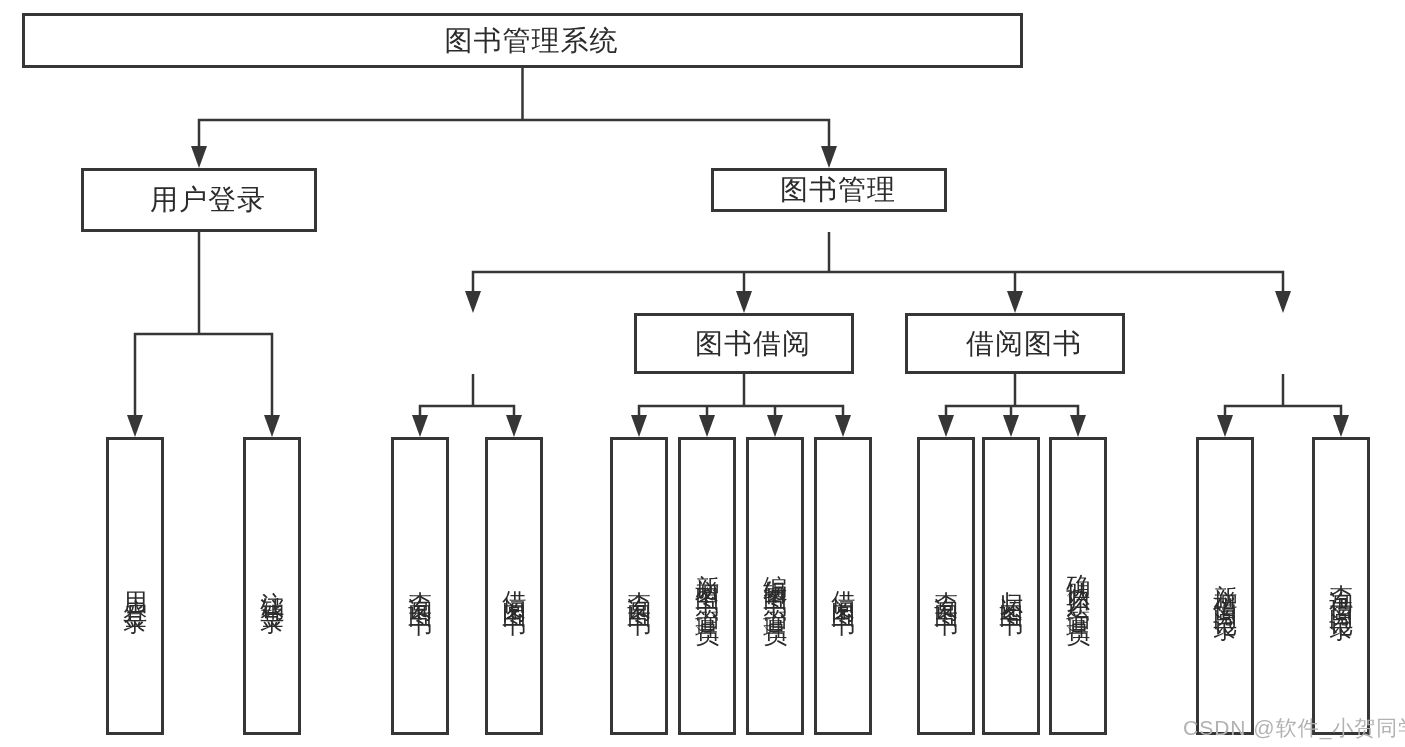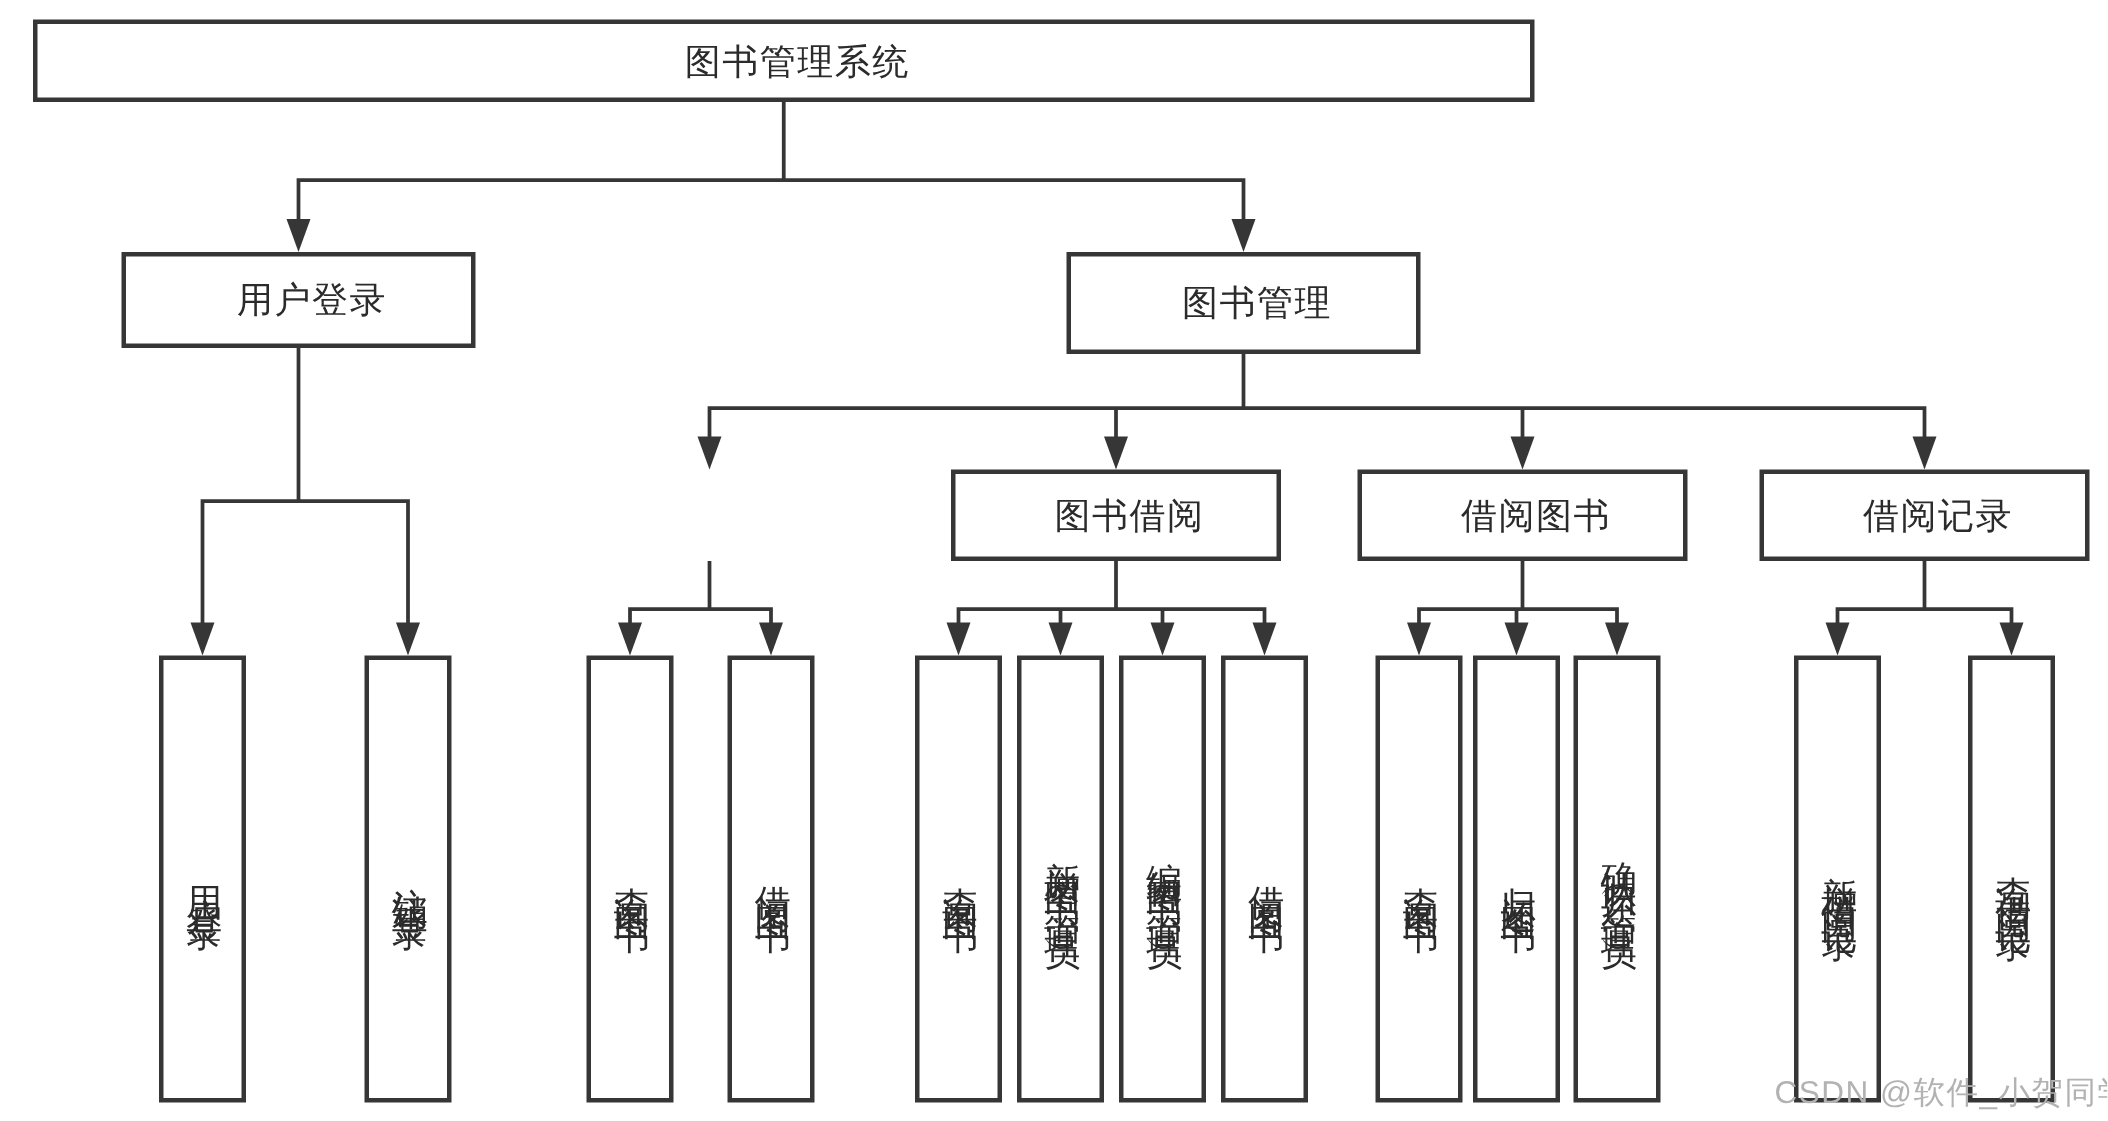--- a/index.html
+++ b/index.html
@@ -16,21 +16,21 @@
     font-family:"Liberation Sans", sans-serif;
     overflow:hidden;
   }
   .connectors{position:absolute;left:0;top:0;z-index:1;}
   .hbox{
     position:absolute;
     box-sizing:border-box;
     border:3px solid var(--line);
     background:var(--box-fill);
     display:flex;align-items:center;justify-content:center;
-    font-size:24px;color:var(--text);
+    font-size:28px;color:var(--text);
     letter-spacing:1px;
     z-index:2;
     padding-left:18px;
   }
   .vbox{
     position:absolute;
     box-sizing:border-box;
     border:3px solid var(--line);
     background:var(--box-fill);
     display:flex;align-items:center;justify-content:center;
@@ -108,25 +108,24 @@
       <polygon points="1003,415 1019,415 1011,437"></polygon>
       <polygon points="1070,415 1086,415 1078,437"></polygon>
       <polygon points="1217,415 1233,415 1225,437"></polygon>
       <polygon points="1333,415 1349,415 1341,437"></polygon>
     </g>
   </svg>
 
   <div class="hbox" style="left:22px;top:13px;width:1001px;height:55px;">图书管理系统</div>
 
   <div class="hbox" style="left:81px;top:168px;width:236px;height:64px;">用户登录</div>
-  <div class="hbox" style="left:711px;top:168px;width:236px;height:68px;">图书管理</div>
+  <div class="hbox" style="left:711px;top:168px;width:236px;height:44px;">图书管理</div>
 
   <div class="hbox" style="left:634px;top:313px;width:220px;height:61px;font-family:Liberation Mono, monospace;">图书借阅</div>
   <div class="hbox" style="left:905px;top:313px;width:220px;height:61px;">借阅图书</div>
-  <div class="hbox" style="left:1173px;top:313px;width:220px;height:61px;">借阅记录</div>
 
   <div class="vbox" style="left:106px;top:437px;width:58px;height:298px;">
     <span>用户登录</span>
   </div>
   <div class="vbox" style="left:243px;top:437px;width:58px;height:298px;">
     <span>注销登录</span>
   </div>
 
   <div class="vbox" style="left:391px;top:437px;width:58px;height:298px;">
     <span>查询图书</span>

